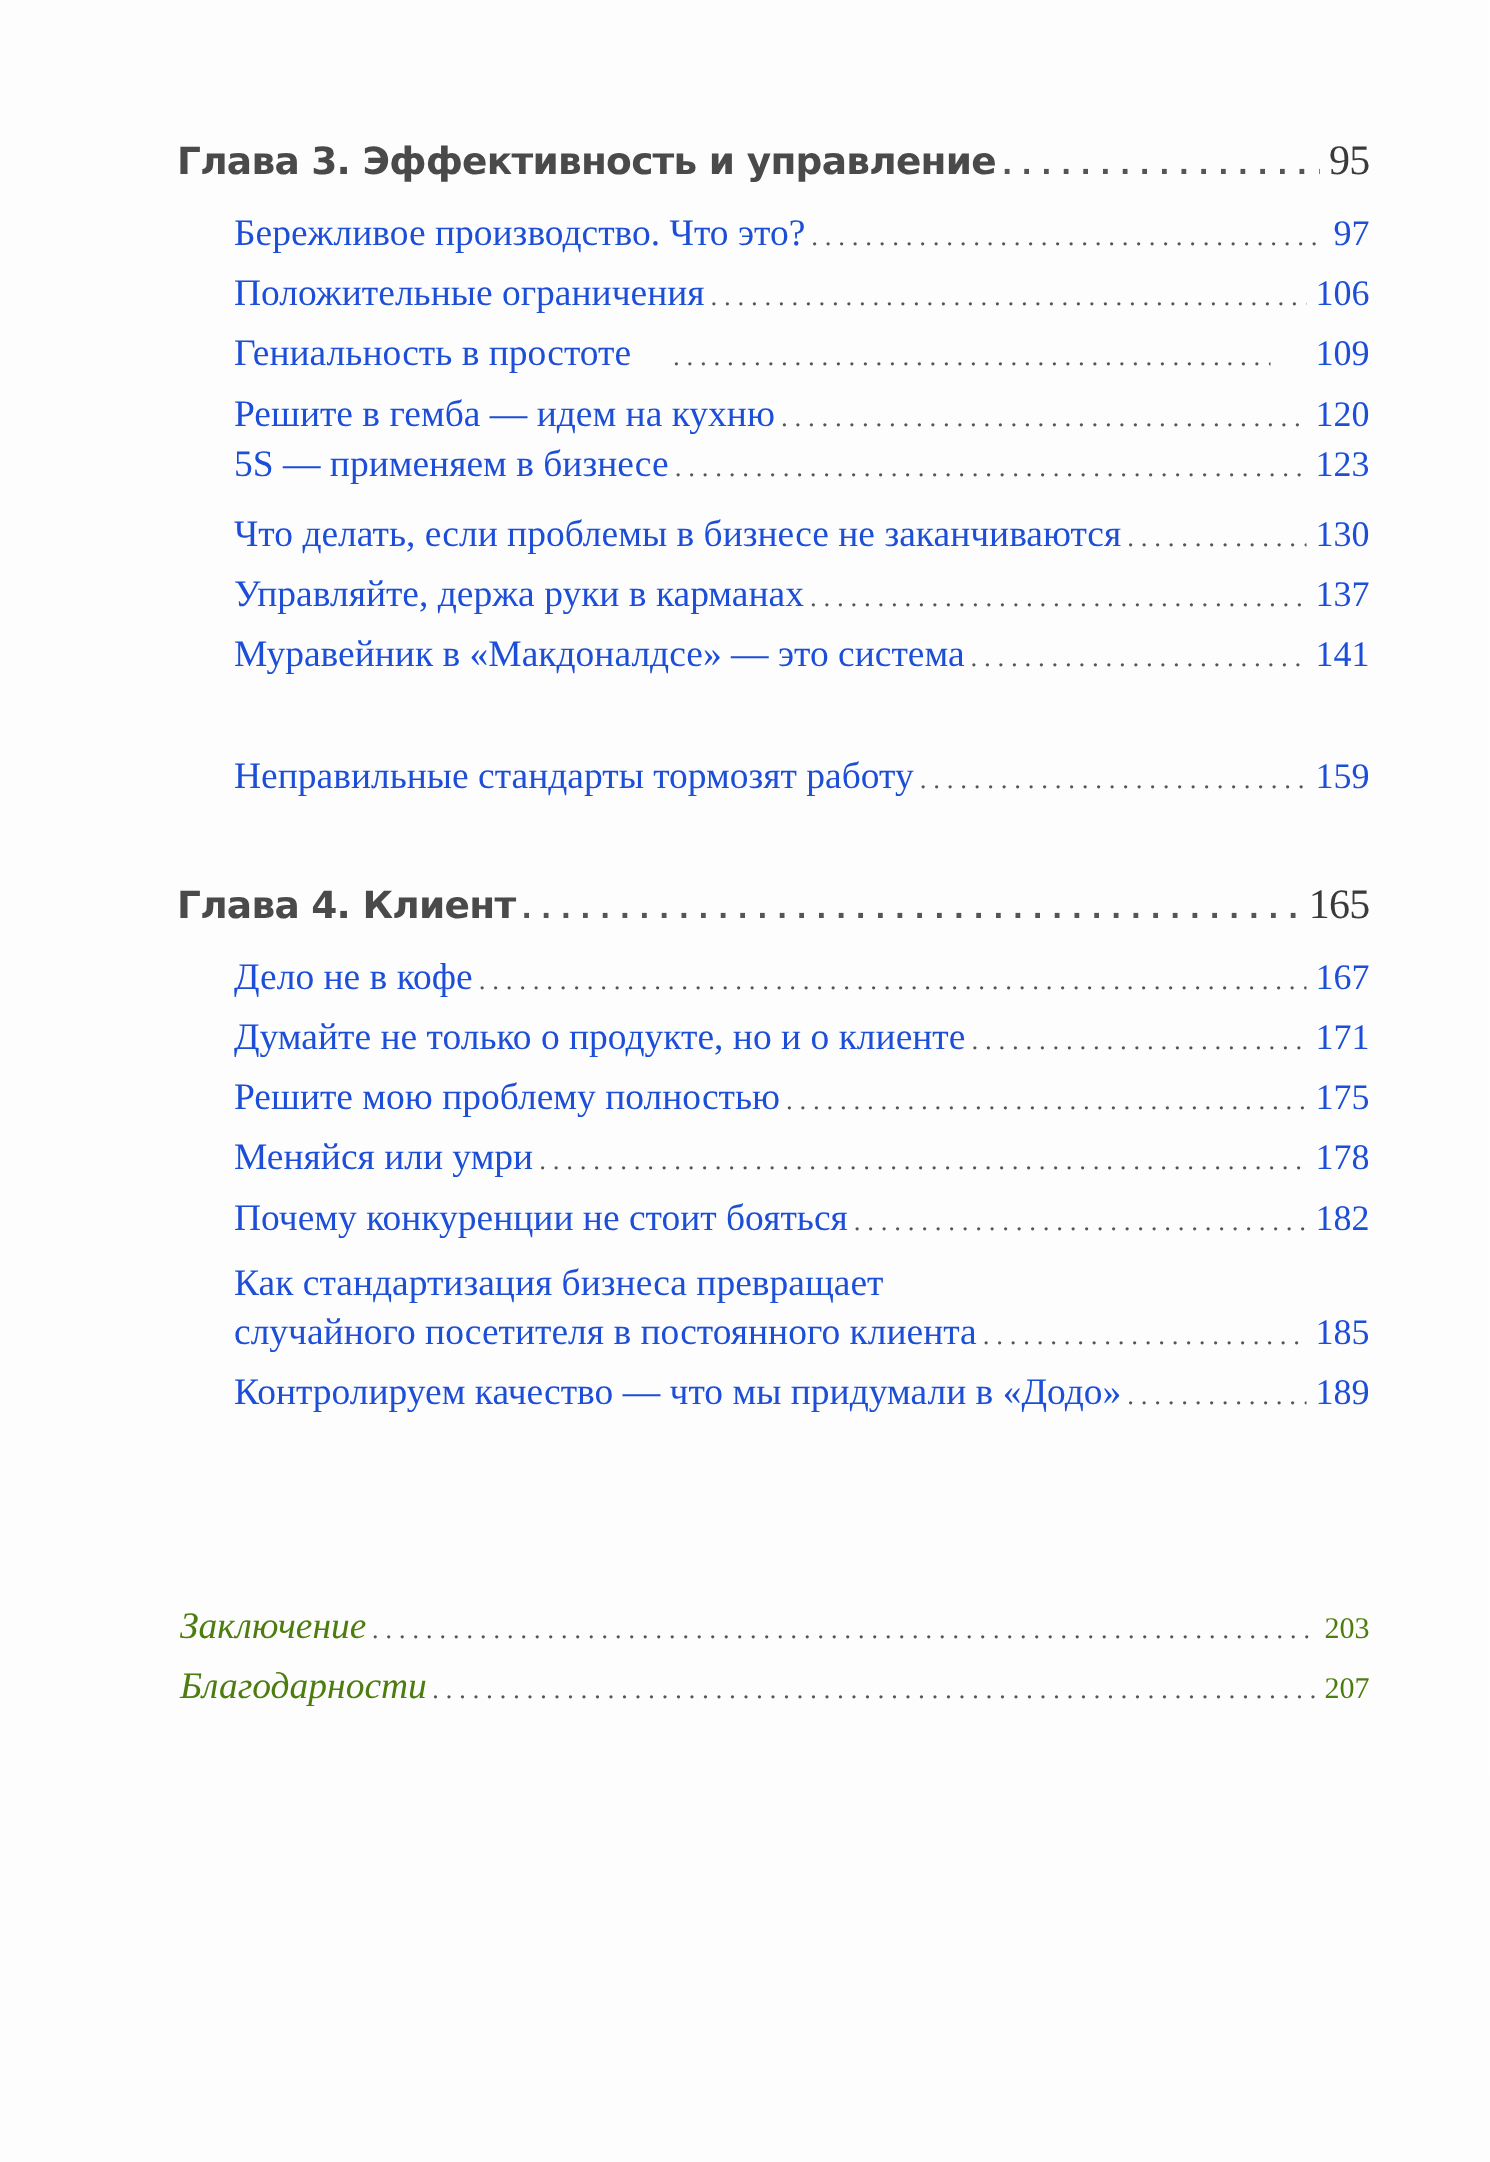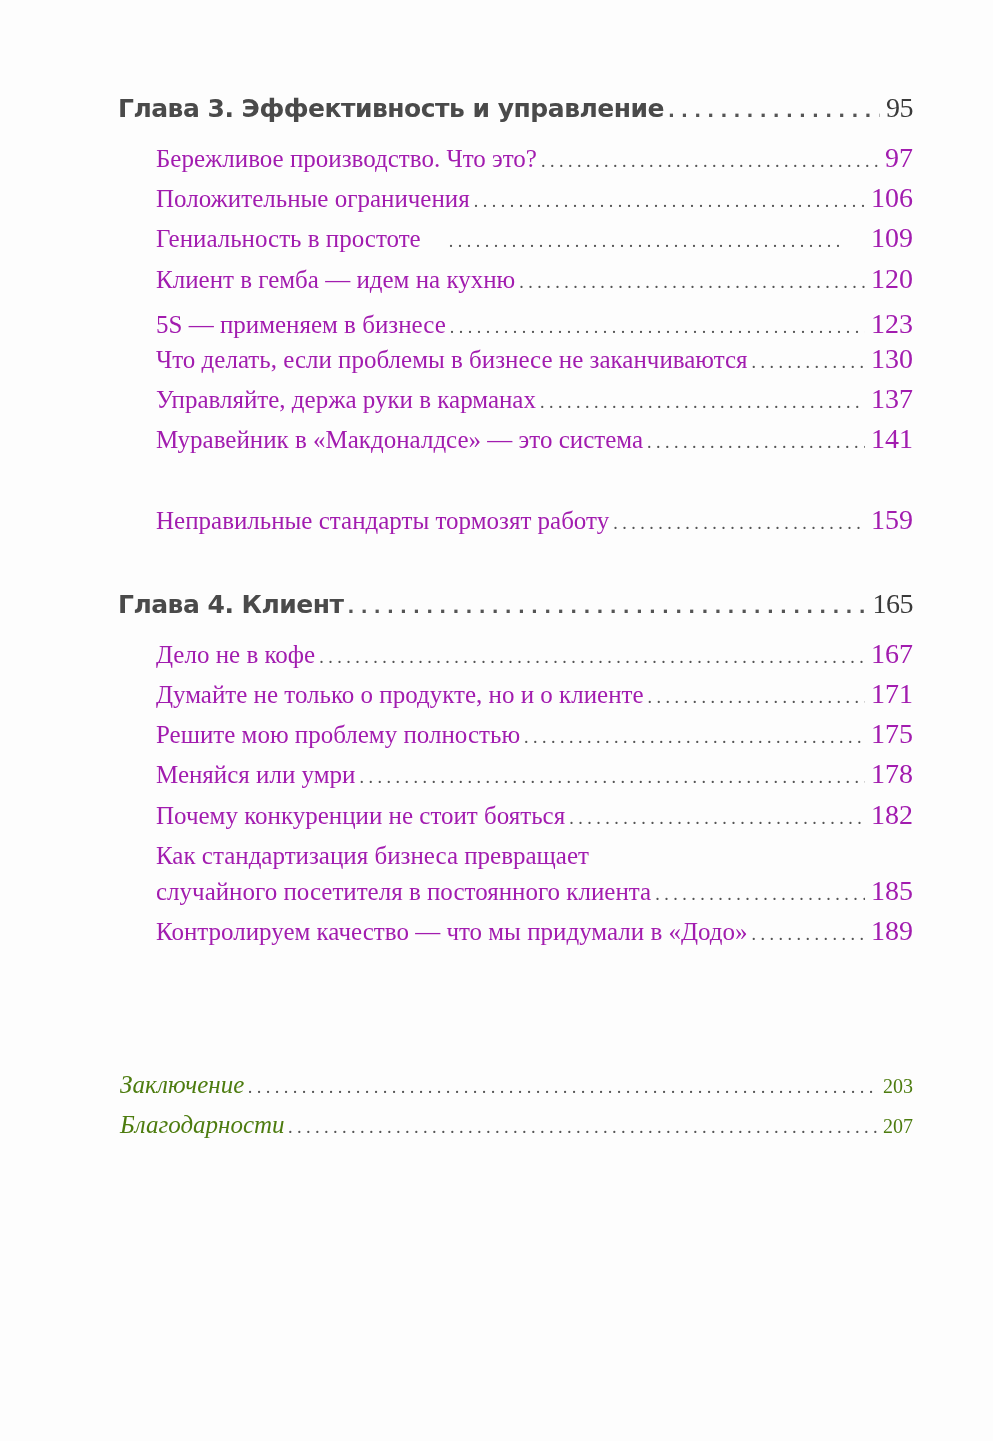--- a/index.html
+++ b/index.html
@@ -58,24 +58,24 @@
       font-family: "Liberation Serif", serif;
       font-weight: normal;
       font-size: 28px;
       color: #3a3a3a;
     }
     .section {
       left: 156px;
       width: 757px;
       font-family: "Liberation Serif", serif;
       font-size: 25px;
-      color: #a21caf;
+      color: #1d4ed8;
     }
     .section .page-num {
-      font-size: 28px;
+      font-size: 24px;
     }
     .back-matter {
       left: 120px;
       width: 793px;
       font-family: "Liberation Serif", serif;
       font-style: italic;
       font-size: 25px;
       color: #4d7c0f;
       margin-top: 40px;
     }
@@ -104,25 +104,25 @@
     <span class="title">Положительные ограничения</span>
     <span class="leader"></span>
     <span class="page-num">106</span>
   </div>
   <div class="toc-row section" style="top:222px;gap:24px;">
     <span class="title">Гениальность в простоте</span>
     <span class="leader"></span>
     <span class="page-num">109</span>
   </div>
   <div class="toc-row section" style="top:263px;">
-    <span class="title">Клиент в гемба — идем на кухню</span>
+    <span class="title">Решите в гемба — идем на кухню</span>
     <span class="leader"></span>
     <span class="page-num">120</span>
   </div>
-  <div class="toc-row section" style="top:308px;">
+  <div class="toc-row section" style="top:296px;">
     <span class="title">5S — применяем в бизнесе</span>
     <span class="leader"></span>
     <span class="page-num">123</span>
   </div>
   <div class="toc-row section" style="top:343px;">
     <span class="title">Что делать, если проблемы в бизнесе не заканчиваются</span>
     <span class="leader"></span>
     <span class="page-num">130</span>
   </div>
   <div class="toc-row section" style="top:383px;">

